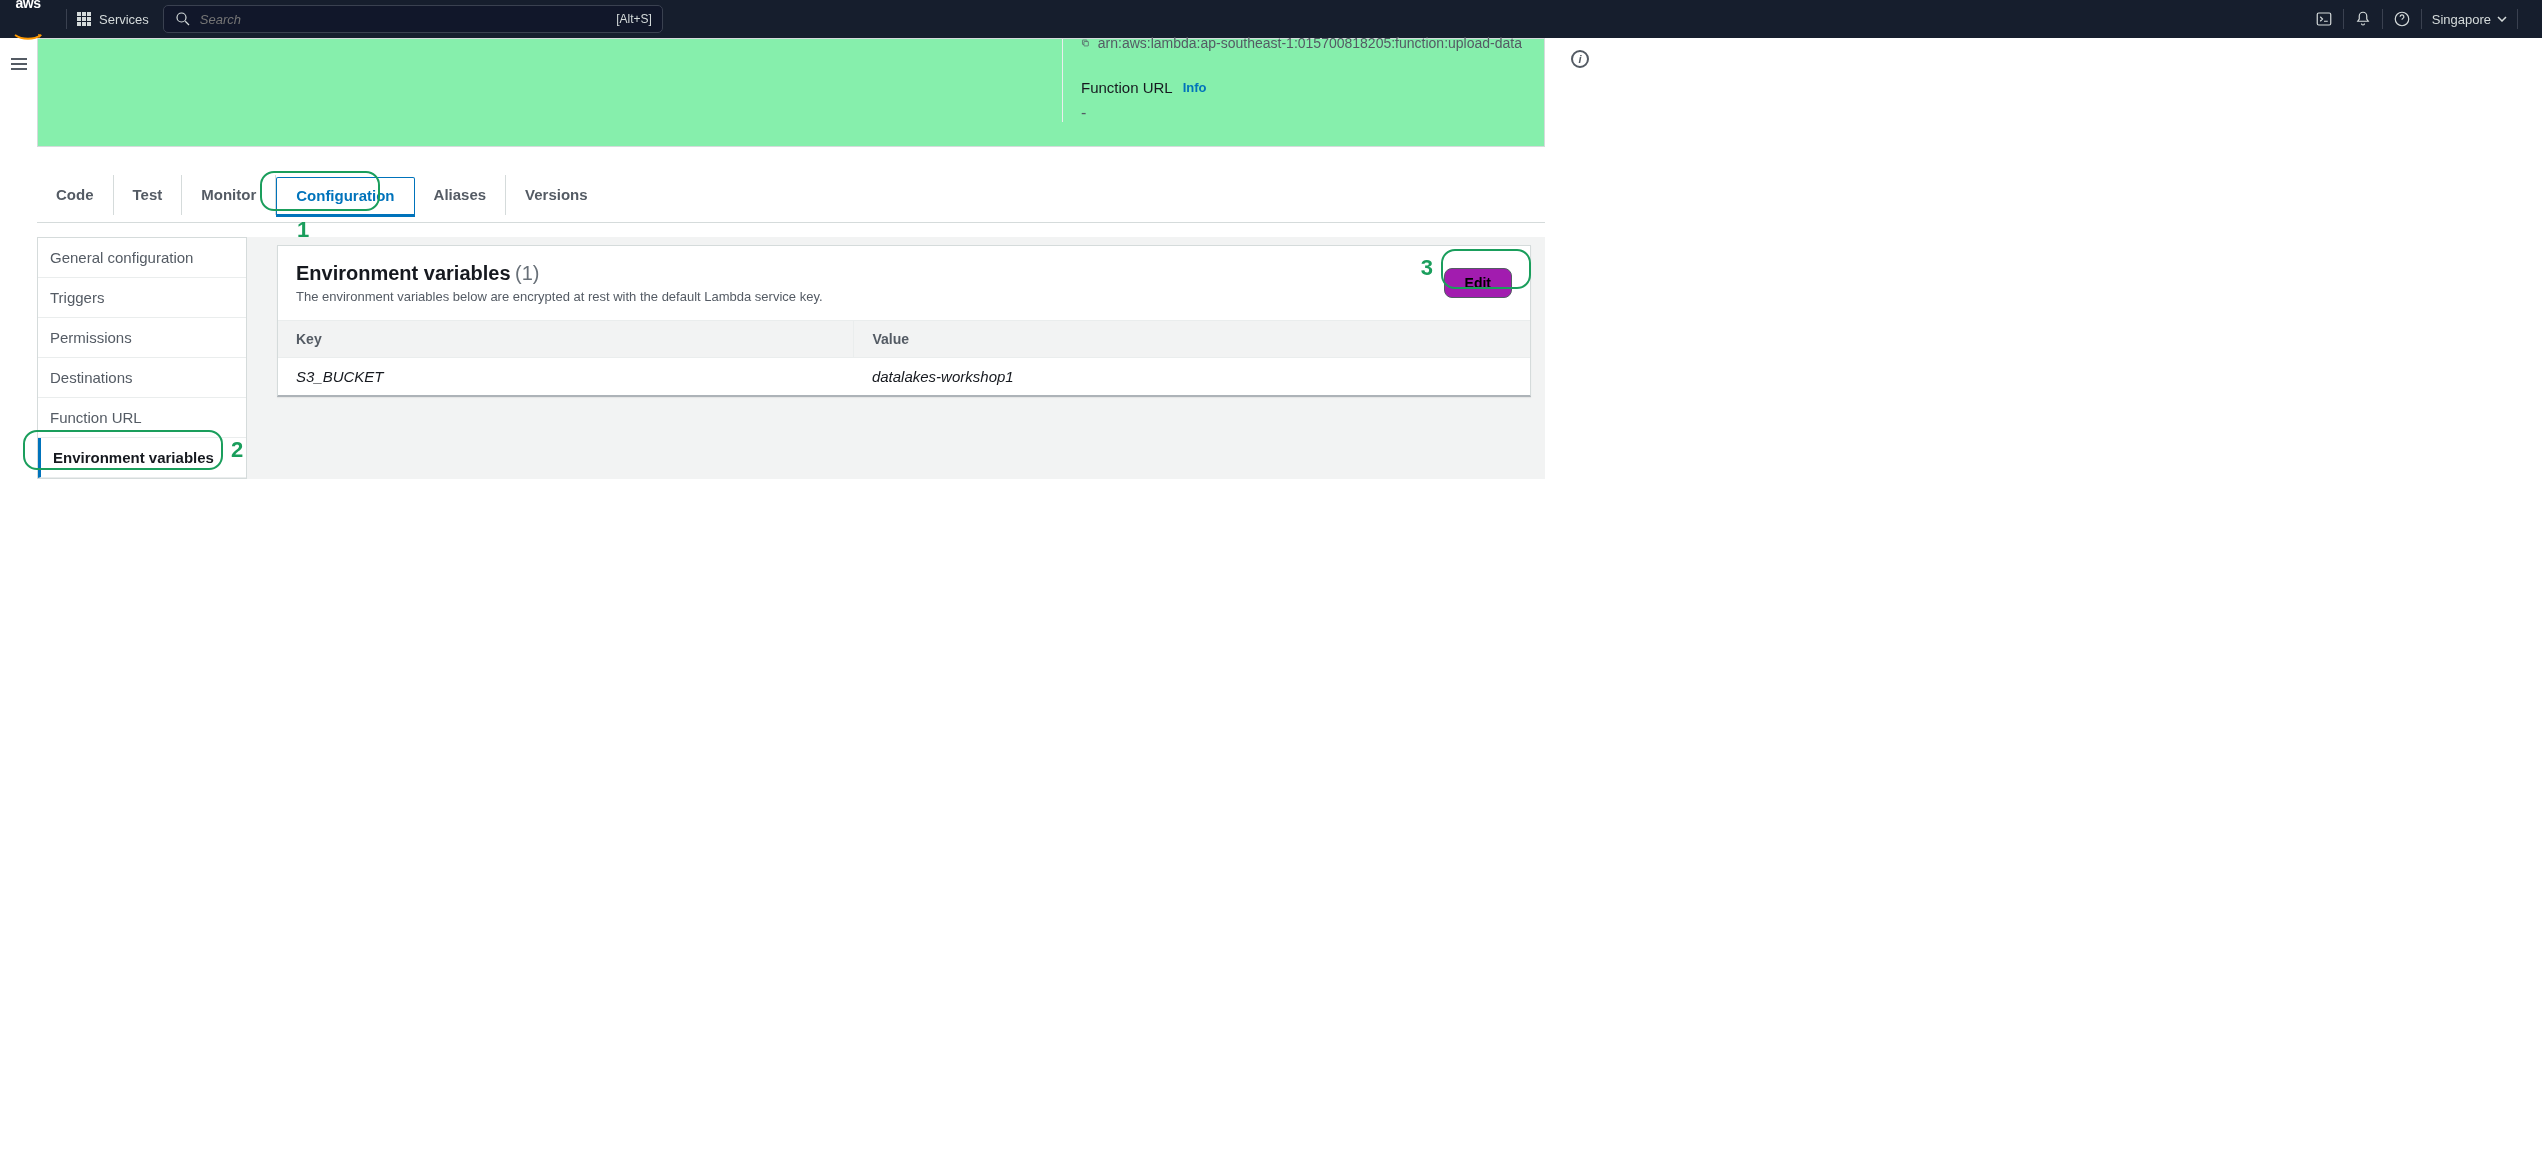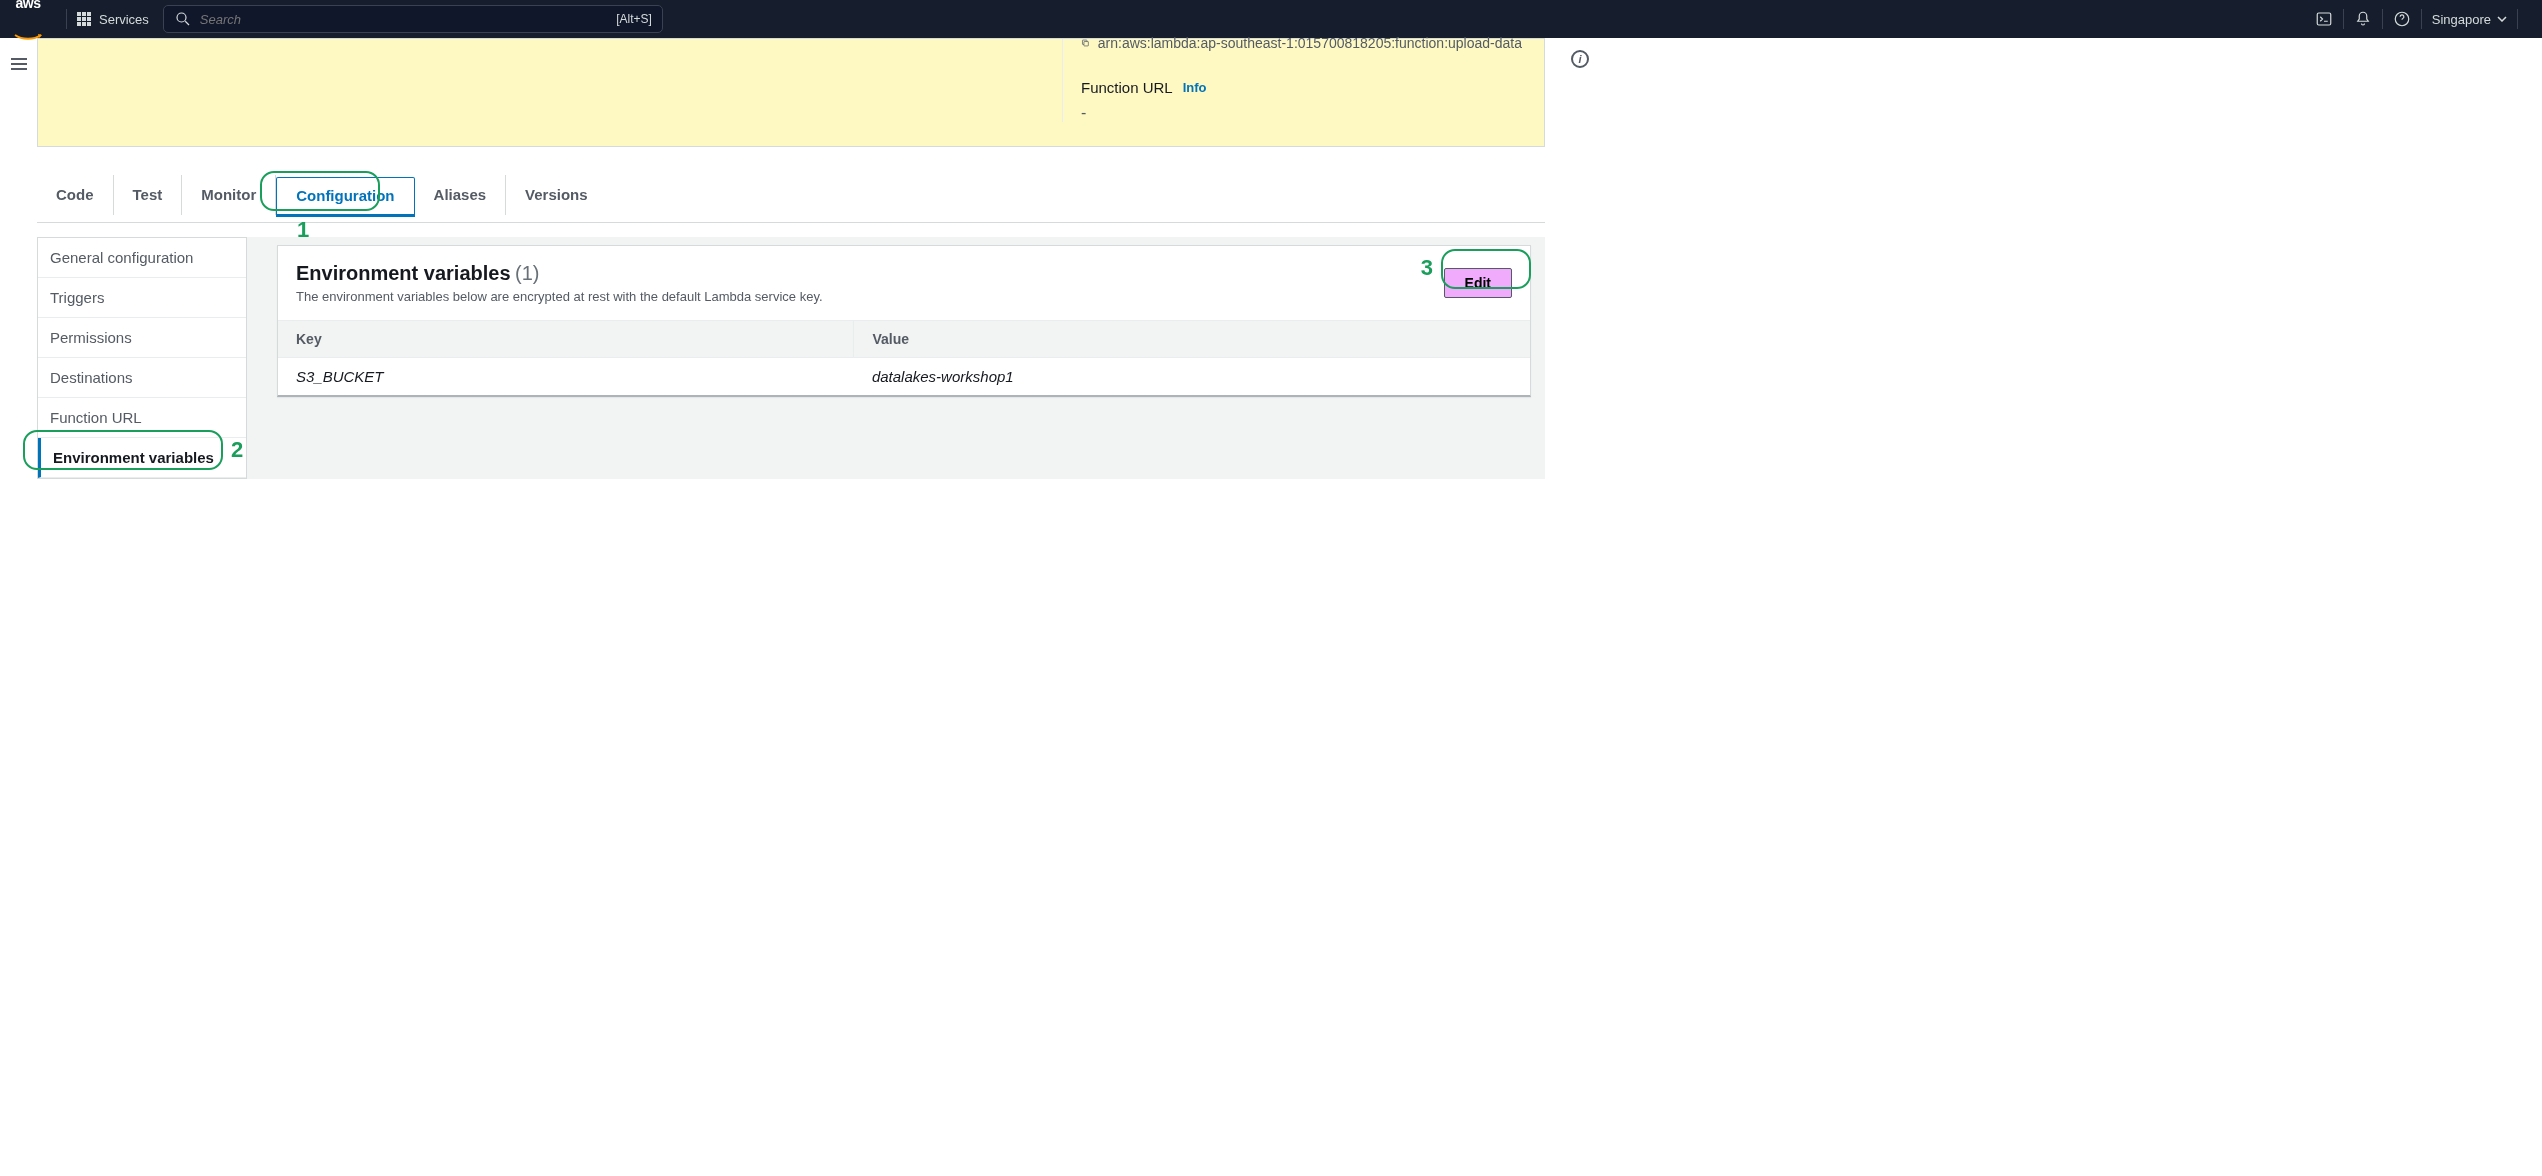--- a/index.html
+++ b/index.html
@@ -23,21 +23,21 @@
 
 
 .shell { display:flex; }
 .rail-toggle { width:37px; height:40px; display:flex; align-items:center; justify-content:center; margin-top:6px; }
 .hamburger { width:16px; display:flex; flex-direction:column; gap:3px; cursor:pointer; }
 .hamburger span { height:2px; background:#545b64; }
 
 .page { flex:1; padding:0 20px 0 0; max-width:1528px; }
 
 
-.info-card { border:1px solid #d5dbdb; background:#fef9c3; margin:0 0 20px 0; padding:0 0 24px 0; min-height:100px; position:relative; }
+.info-card { border:1px solid #d5dbdb; background:#86efac; margin:0 0 20px 0; padding:0 0 24px 0; min-height:100px; position:relative; }
 .info-card-body { padding:0 22px; display:flex; }
 .info-col-right { margin-left:auto; width:460px; border-left:1px solid #eaeded; padding-left:18px; }
 .arn-row { display:flex; align-items:center; gap:8px; color:#545b64; font-size:14px; margin-top:-4px; overflow:hidden; white-space:nowrap; }
 .func-url-label { display:flex; align-items:center; gap:10px; margin-top:28px; font-size:15px; color:#16191f; }
 .info-link { color:#0073bb; font-size:13px; font-weight:700; cursor:pointer; }
 .dash { margin-top:8px; color:#545b64; }
 
 
 .tabs-row { display:flex; align-items:center; border-bottom:1px solid #d5dbdb; height:56px; }
 .tab { padding:0 19px; height:40px; display:flex; align-items:center; font-size:15px; color:#545b64; font-weight:700; cursor:pointer; border-right:1px solid #d5dbdb; }
@@ -52,21 +52,21 @@
 .sidebar { width:210px; border:1px solid #d5dbdb; background:#fff; }
 .sidebar-item { padding:11px 12px; font-size:15px; color:#545b64; border-bottom:1px solid #eaeded; cursor:pointer; }
 .sidebar-item.active { font-weight:700; color:#16191f; border-left:3px solid #0073bb; background:#fff; }
 .main-panel { flex:1; padding-right:14px; }
 
 .panel { border:1px solid #d5dbdb; background:#fff; box-shadow:0 1px 1px rgba(0,0,0,0.05); margin-top:8px; border-bottom:2px solid #adb3b8;}
 .panel-head { display:flex; align-items:center; padding:16px 18px; }
 .panel-title { font-size:20px; font-weight:700; }
 .panel-count { color:#687078; font-weight:400; }
 .panel-desc { color:#545b64; font-size:13px; margin-top:4px; }
-.edit-btn { margin-left:auto; background:#f0abfc; border:1px solid #545b64; border-radius:2px; padding:6px 20px; font-size:14px; font-weight:700; cursor:pointer; }
+.edit-btn { margin-left:auto; background:#a21caf; border:1px solid #545b64; border-radius:8px; padding:6px 20px; font-size:14px; font-weight:700; cursor:pointer; }
 
 .env-table { width:100%; border-collapse:collapse; }
 .env-table th { text-align:left; font-size:14px; font-weight:700; color:#545b64; background:#f2f3f3; padding:10px 18px; border-top:1px solid #eaeded; border-bottom:1px solid #eaeded; border-right:1px solid #eaeded;}
 .env-table th:last-child{border-right:none;}
 .env-table td { padding:10px 18px; font-size:15px;font-style:italic; }
 
 .right-rail { width:30px; display:flex; justify-content:center; padding-top:12px; }
 .info-circle { width:18px; height:18px; border:2px solid #545b64; border-radius:50%; display:flex; align-items:center; justify-content:center; font-size:11px; font-weight:700; color:#545b64; font-style:italic; cursor:pointer;}
 
 .wrapper { position:relative; }

